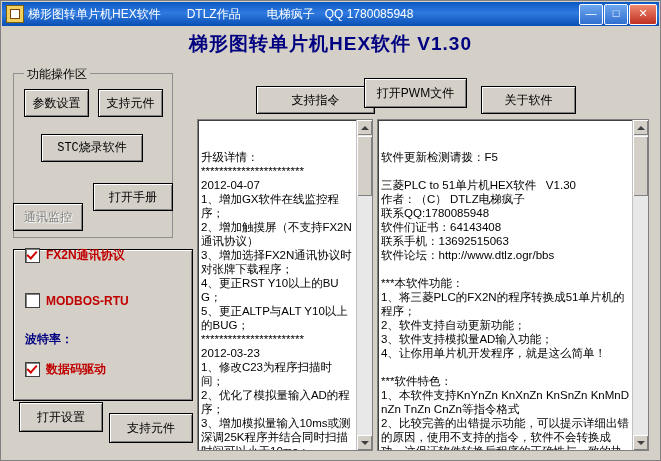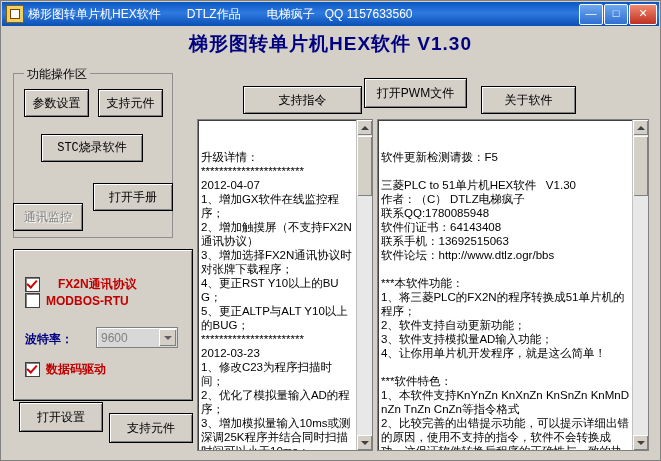--- a/index.html
+++ b/index.html
@@ -126,21 +126,21 @@
     padding: 0;
   }
   .btn.disabled { color: #808080; text-shadow: 1px 1px 0 #ffffff; }
 
   #btn-params      { left: 23px;  top: 88px;  width: 65px; height: 28px; }
   #btn-components  { left: 97px;  top: 88px;  width: 65px; height: 28px; }
   #btn-stc-burn    { left: 40px;  top: 133px; width: 102px; height: 28px; font-family: Liberation Mono, monospace; }
   #btn-comm-monitor{ left: 12px;  top: 182px; width: 70px; height: 28px; margin-top: 20px; }
   #btn-manual      { left: 92px;  top: 182px; width: 80px; height: 28px; }
 
-  #btn-support-cmd { left: 242px; top: 85px;  width: 119px;  height: 28px; }
+  #btn-support-cmd { left: 255px; top: 85px;  width: 119px;  height: 28px; }
   #btn-open-pwm    { left: 363px; top: 77px;  width: 103px; height: 30px; }
   #btn-about       { left: 480px; top: 85px;  width: 95px;  height: 28px; }
 
   #btn-open-setting{ left: 18px;  top: 401px; width: 84px;  height: 30px; }
   #btn-save-setting{ left: 108px; top: 412px; width: 84px;  height: 30px; }
 
   
   #panel-settings {
     position: absolute;
     left: 12px; top: 248px;
@@ -172,21 +172,21 @@
     border: solid #d00000;
     border-width: 0 2px 2px 0;
     transform: rotate(42deg);
   }
   .chk-label {
     font-size: 12px;
     font-weight: bold;
     color: #c00000;
     white-space: nowrap;
   }
-  #chk-fx2n  { left: 24px; top: 275px; gap: 12px; }
+  #chk-fx2n  { left: 24px; top: 246px; }
   #chk-modbus{ left: 24px; top: 292px; }
   #chk-datadrv{ left: 24px; top: 360px; }
 
   #baud-label {
     position: absolute;
     left: 24px; top: 330px;
     font-size: 12px;
     font-weight: bold;
     color: #000080;
     white-space: nowrap;
@@ -294,21 +294,21 @@
 <div class="window">
 
   <div class="titlebar">
     <div class="title-icon"></div>
     <span class="title-text">梯形图转单片机HEX软件</span>
     <span class="title-sep"></span>
     <span class="title-text">DTLZ作品</span>
     <span class="title-sep"></span>
     <span class="title-text">电梯疯子</span>
     <span style="width:10px;display:inline-block;"></span>
-    <span class="title-text">QQ 1157633560</span>
+    <span class="title-text">QQ 1780085948</span>
     <div class="title-buttons">
       <div class="tbtn">—</div>
       <div class="tbtn">□</div>
       <div class="tbtn close">✕</div>
     </div>
   </div>
 
   <div class="app-heading">梯形图转单片机HEX软件  V1.30</div>
 
   <div class="groupbox" id="group-ops">
@@ -331,24 +331,20 @@
     <span class="chk-box checked"></span>
     <span class="chk-label">FX2N通讯协议</span>
   </div>
 
   <div class="chk-row" id="chk-modbus">
     <span class="chk-box"></span>
     <span class="chk-label">MODBOS-RTU</span>
   </div>
 
   <div id="baud-label">波特率：</div>
-  <div id="baud-select">
-    <span>9600</span>
-    <span class="arrow"></span>
-  </div>
 
   <div class="chk-row" id="chk-datadrv">
     <span class="chk-box checked"></span>
     <span class="chk-label">数据码驱动</span>
   </div>
 
   <div class="btn" id="btn-open-setting">打开设置</div>
   <div class="btn" id="btn-save-setting">支持元件</div>
 
   <div class="textpane" id="pane-update">

